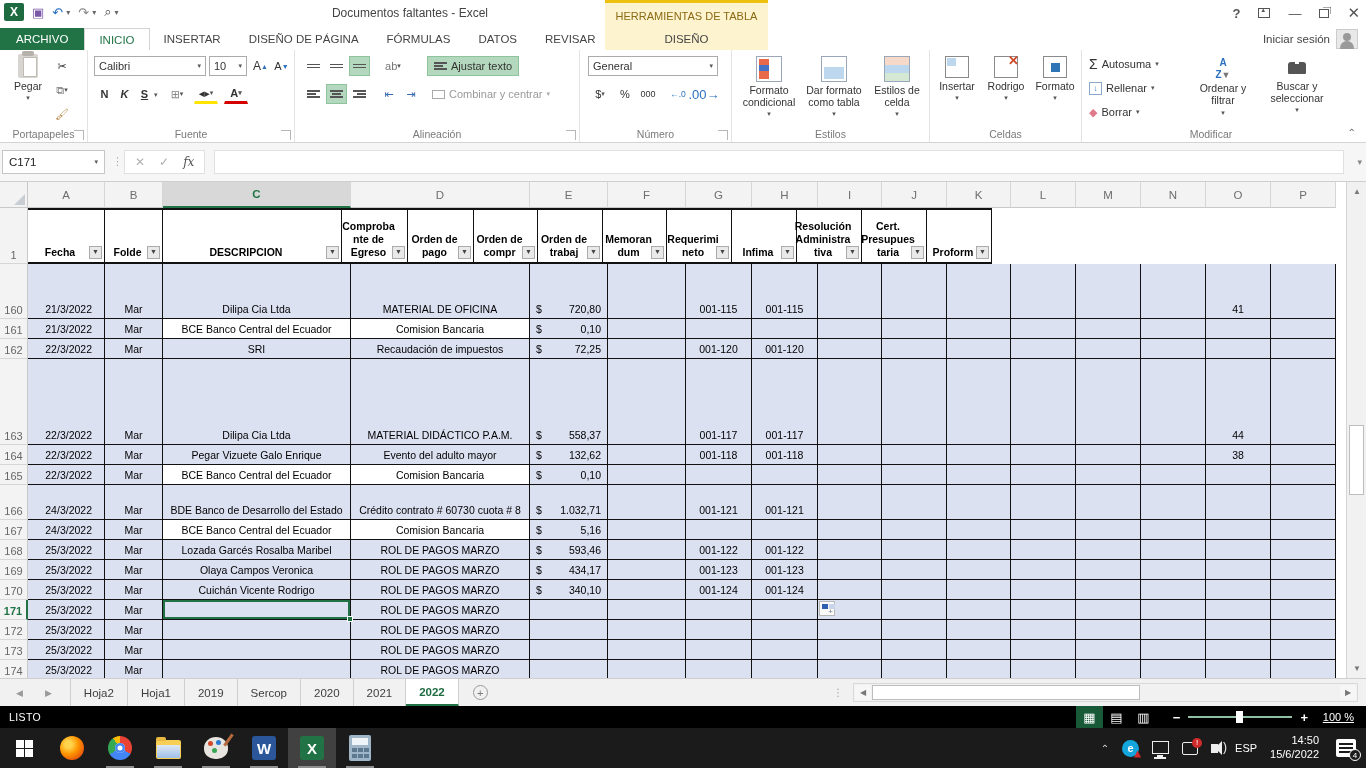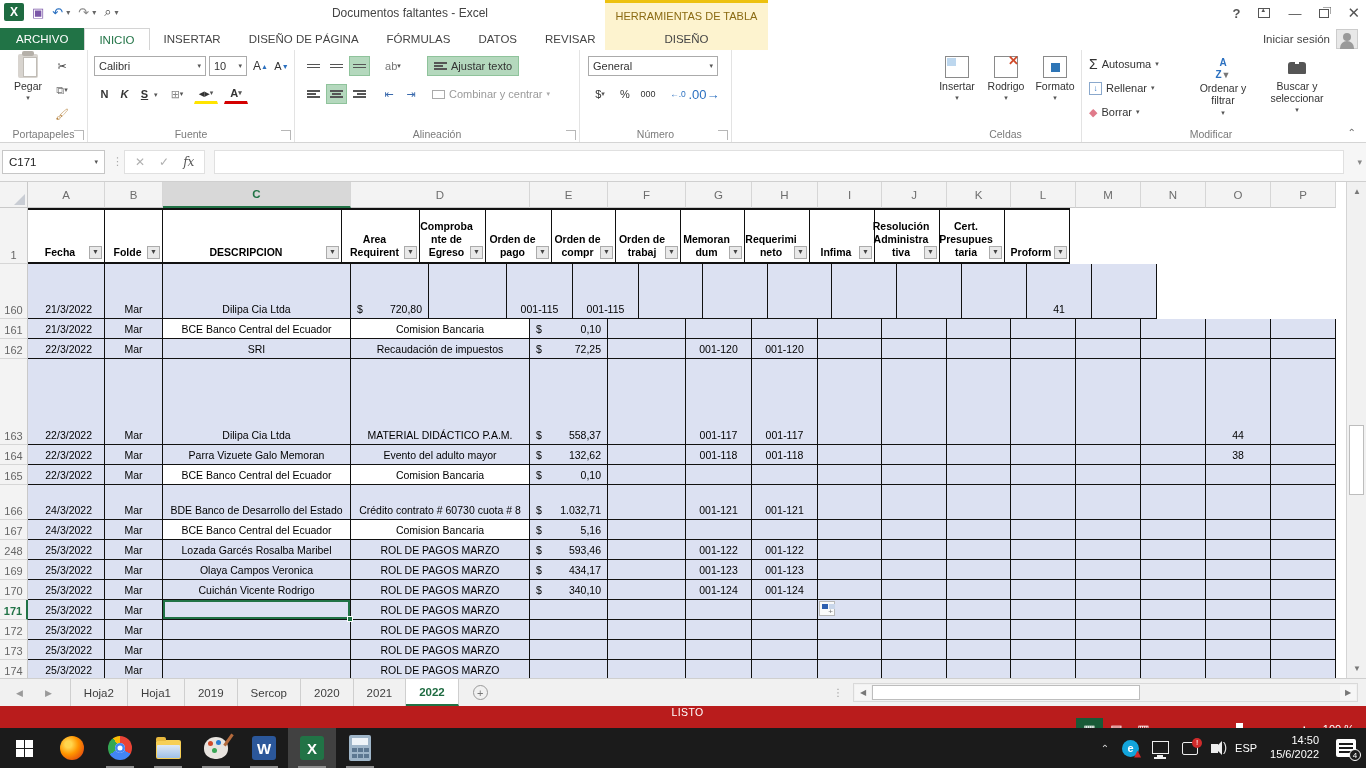--- a/index.html
+++ b/index.html
@@ -116,21 +116,21 @@
   .stab:first-child { border-left:1px solid #cfcfcf; }
   .stab.active { background:#fff; color:#1e6b41; font-weight:bold; border-bottom:2px solid #217346; }
   .addsheet { display:flex; align-items:center; margin-left:14px; color:#777; }
   .addsheet .circ { width:15px; height:15px; border:1px solid #9a9a9a; border-radius:50%; font-size:11px; display:flex; align-items:center; justify-content:center; }
   .sdots { margin-left:auto; color:#9a9a9a; font-size:10px; display:flex; align-items:center; }
   .hscroll { width:505px; margin:4px 8px 4px 10px; background:#f1f1f1; border:1px solid #d9d9d9; position:relative; }
   .hs-btn { position:absolute; top:1px; bottom:1px; width:16px; background:#f6f6f6; color:#787878; font-size:8px; display:flex; align-items:center; justify-content:center; }
   .hs-thumb { position:absolute; left:18px; top:1px; bottom:1px; width:268px; background:#fff; border:1px solid #bdbdbd; }
 
   
-  .statusbar { position:absolute; left:0; top:706px; width:1366px; height:22px; background:#b91c1c; color:#fff; display:flex; align-items:center; font-size:10.5px;flex-direction:column; }
+  .statusbar { position:absolute; left:0; top:706px; width:1366px; height:22px; background:#000000; color:#fff; display:flex; align-items:center; font-size:10.5px; }
   .mode { padding-left:9px; letter-spacing:.4px; }
   .sb-right { margin-left:auto; display:flex; align-items:center; height:22px; }
   .viewbtn { width:27px; height:22px; display:flex; align-items:center; justify-content:center; font-size:13px; color:#fff; }
   .viewbtn.active { background:#185a37; }
   .zoomctl { display:flex; align-items:center; gap:8px; margin:0 10px 0 16px; }
   .ztrack { width:104px; height:2px; background:#8fbfa4; position:relative; }
   .zhandle { position:absolute; left:48px; top:-5px; width:7px; height:12px; background:#fff; }
   .zsign { font-size:13px; font-weight:bold; }
   .zoomlvl { width:48px; text-align:right; padding-right:12px; font-size:11px;text-decoration:underline; }
 
@@ -327,20 +327,38 @@
           <span class="dd">▾</span>
         </span>
       <span class="smbtn" style="position:absolute;left:36px;top:34px;width:18px;">%</span>
       <span class="smbtn" style="position:absolute;left:56px;top:34px;width:24px;font-size:9px;">000</span>
       <span class="smbtn" style="position:absolute;left:86px;top:34px;width:24px;font-size:8.5px;color:#2b70c0;">←.0</span>
       <span class="smbtn" style="position:absolute;left:112px;top:34px;width:24px;font-size:13px;color:#2b70c0;">.00→</span>
       <div class="grp-label">Número</div>
       <span class="launcher"></span>
     </div>
 
+    <div class="grp" style="left:732px;width:198px;">
+      <div class="bigbtn" style="position:absolute;left:6px;top:6px;width:62px;">
+        <span class="grid-ic cf-ic"></span>
+        <span>Formato condicional</span>
+          <span class="dd">▾</span>
+      </div>
+      <div class="bigbtn" style="position:absolute;left:70px;top:6px;width:64px;">
+        <span class="grid-ic ft-ic"></span>
+        <span>Dar formato como tabla</span>
+          <span class="dd">▾</span>
+      </div>
+      <div class="bigbtn" style="position:absolute;left:136px;top:6px;width:58px;">
+        <span class="grid-ic" style="background:linear-gradient(#f6d9c8 33%,#bdd7ee 33% 66%,#d5e8d4 66%);"></span>
+        <span>Estilos de celda</span>
+          <span class="dd">▾</span>
+      </div>
+      <div class="grp-label">Estilos</div>
+    </div>
 
     <div class="grp" style="left:930px;width:152px;">
       <div class="bigbtn" style="position:absolute;left:4px;top:6px;width:46px;">
         <span class="cell-ic ins"></span>
         <span>Insertar</span>
           <span class="dd">▾</span>
       </div>
       <div class="bigbtn" style="position:absolute;left:52px;top:6px;width:48px;">
         <span class="cell-ic del"></span>
         <span>Rodrigo</span>
@@ -418,22 +436,20 @@
         <div class="collet" style="width: 65px;">M</div>
         <div class="collet" style="width: 65px;">N</div>
         <div class="collet" style="width: 65px;">O</div>
         <div class="collet" style="width: 65px;">P</div>
       </div>
       <div class="sheetrow" style="height: 56px;">
         <div class="gut" style="height: 56px;">1</div>
         <div class="hcell" style="width: 77px;">Fecha<span class="filterbtn">▼</span></div>
         <div class="hcell" style="width: 58px;">Folde<span class="filterbtn">▼</span></div>
         <div class="hcell" style="width: 179px;">DESCRIPCION<span class="filterbtn">▼</span></div>
-        <div class="hcell" style="width: 78px;">Area
-Requirent<span class="filterbtn">▼</span></div>
         <div class="hcell" style="width: 66px;">Comproba
 nte de
 Egreso<span class="filterbtn">▼</span></div>
         <div class="hcell" style="width: 66px;">Orden de
 pago<span class="filterbtn">▼</span></div>
         <div class="hcell" style="width: 64px;">Orden de
 compr<span class="filterbtn">▼</span></div>
         <div class="hcell" style="width: 65px;">Orden de
 trabaj<span class="filterbtn">▼</span></div>
         <div class="hcell" style="width: 64px;">Memoran
@@ -447,20 +463,21 @@
         <div class="hcell" style="width: 65px;">Cert.
 Presupues
 taria<span class="filterbtn">▼</span></div>
         <div class="hcell" style="width: 65px;">Proform<span class="filterbtn">▼</span></div>
       </div>
       <div class="sheetrow" style="height: 55px;">
         <div class="gut">160</div>
         <div class="dcell al-r" style="width: 77px;">21/3/2022</div>
         <div class="dcell" style="width: 58px;">Mar</div>
         <div class="dcell" style="width: 188px;">Dilipa Cia Ltda</div>
+        <div class="dcell" style="width: 179px;">MATERIAL DE OFICINA</div>
         <div class="dcell cur" style="width: 78px;">
           <span>$</span>
           <span>720,80</span>
         </div>
         <div class="dcell" style="width: 78px;"></div>
         <div class="dcell" style="width: 66px;">001-115</div>
         <div class="dcell" style="width: 66px;">001-115</div>
         <div class="dcell" style="width: 64px;"></div>
         <div class="dcell" style="width: 65px;"></div>
         <div class="dcell" style="width: 64px;"></div>
@@ -533,21 +550,21 @@
         <div class="dcell" style="width: 65px;"></div>
         <div class="dcell" style="width: 65px;"></div>
         <div class="dcell" style="width: 65px;"></div>
         <div class="dcell" style="width: 65px;">44</div>
         <div class="dcell" style="width: 65px;"></div>
       </div>
       <div class="sheetrow" style="height: 20px;">
         <div class="gut">164</div>
         <div class="dcell al-r" style="width: 77px;">22/3/2022</div>
         <div class="dcell" style="width: 58px;">Mar</div>
-        <div class="dcell" style="width: 188px;">Parra Vizuete Galo Memoran</div>
+        <div class="dcell" style="width: 188px;">Pegar Vizuete Galo Enrique</div>
         <div class="dcell" style="width: 179px;">Evento del adulto mayor</div>
         <div class="dcell cur" style="width: 78px;">
           <span>$</span>
           <span>132,62</span>
         </div>
         <div class="dcell" style="width: 78px;"></div>
         <div class="dcell" style="width: 66px;">001-118</div>
         <div class="dcell" style="width: 66px;">001-118</div>
         <div class="dcell" style="width: 64px;"></div>
         <div class="dcell" style="width: 65px;"></div>
@@ -618,21 +635,21 @@
         <div class="dcell" style="width: 64px;"></div>
         <div class="dcell" style="width: 65px;"></div>
         <div class="dcell" style="width: 64px;"></div>
         <div class="dcell" style="width: 65px;"></div>
         <div class="dcell" style="width: 65px;"></div>
         <div class="dcell" style="width: 65px;"></div>
         <div class="dcell" style="width: 65px;"></div>
         <div class="dcell" style="width: 65px;"></div>
       </div>
       <div class="sheetrow" style="height: 20px;">
-        <div class="gut">248</div>
+        <div class="gut">168</div>
         <div class="dcell al-r" style="width: 77px;">25/3/2022</div>
         <div class="dcell" style="width: 58px;">Mar</div>
         <div class="dcell" style="width: 188px;">Lozada Garcés Rosalba Maribel</div>
         <div class="dcell" style="width: 179px;">ROL DE PAGOS MARZO</div>
         <div class="dcell cur" style="width: 78px;">
           <span>$</span>
           <span>593,46</span>
         </div>
         <div class="dcell" style="width: 78px;"></div>
         <div class="dcell" style="width: 66px;">001-122</div>

